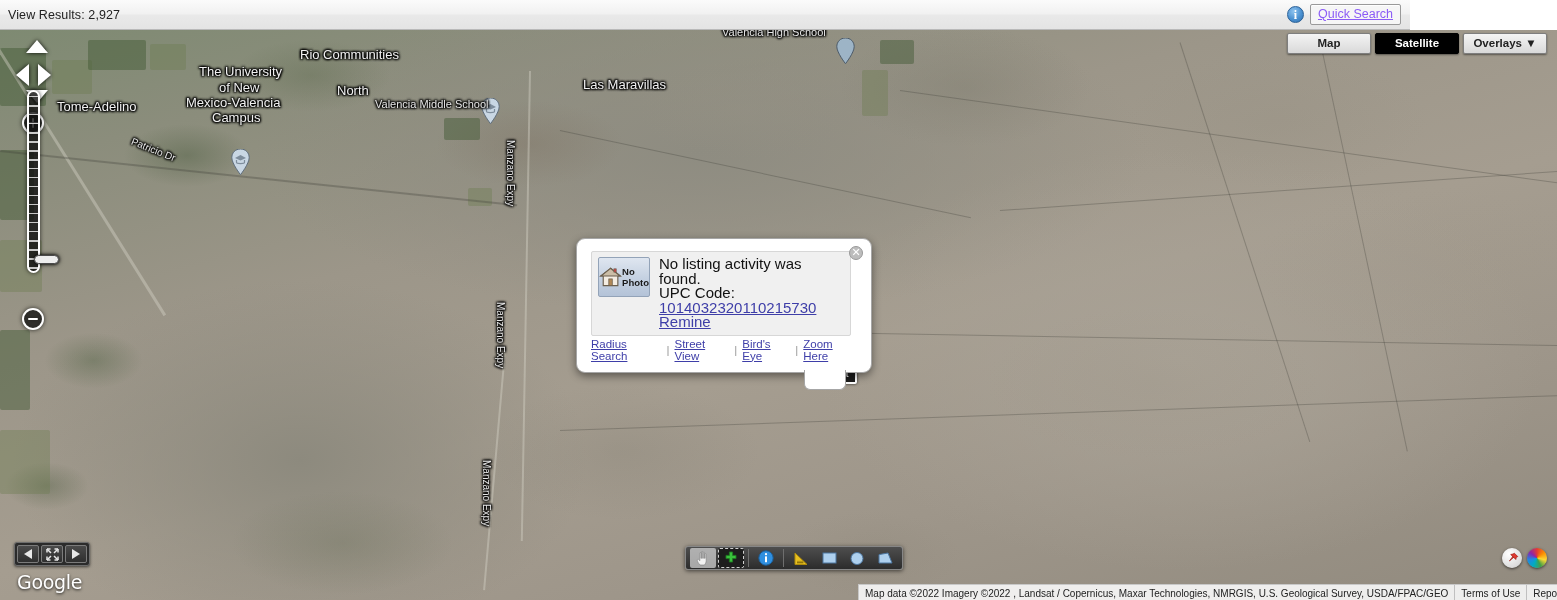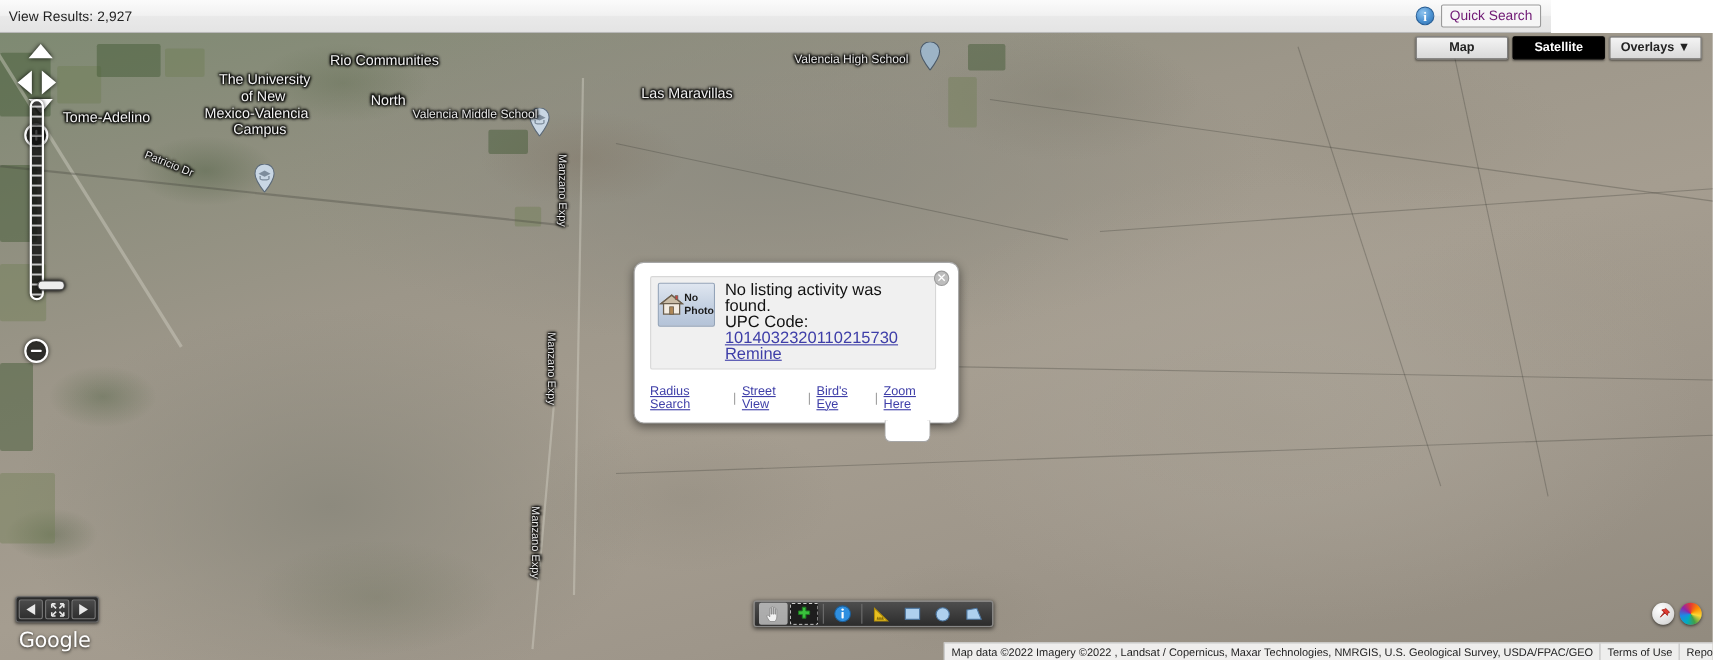--- a/index.html
+++ b/index.html
@@ -21,23 +21,24 @@
   }
   #topbar-right { display: flex; align-items: center; gap: 6px; padding-right: 9px; }
   .info-circle {
     width: 17px; height: 17px; border-radius: 50%;
     background: radial-gradient(circle at 38% 30%, #8fc4ef 0%, #4b91d1 55%, #2f6fae 100%);
     border: 1px solid #2a6097; color: #fff; font-size: 12px; font-weight: bold;
     font-family: "Liberation Serif", serif;
     display: flex; align-items: center; justify-content: center; line-height: 1;
   }
   #quick-search {
-    font-size: 12.5px; color: #701a75; background: #f6f6f6;
+    font-size: 12.5px; color: #8b5cf6; background: #f6f6f6;
     border: 1px solid #9a9a9a; border-radius: 2px; padding: 2px 7px 3px;
     box-shadow: inset 0 1px 0 #fff;
+    text-decoration: underline;
   }
 
   
   #map {
     position: absolute; left: 0; top: 30px; width: 1557px; height: 570px;
     overflow: hidden;
     background:
       radial-gradient(ellipse 520px 300px at 1180px 330px, #a9a296 0%, rgba(169,162,150,0) 70%),
       radial-gradient(ellipse 400px 250px at 300px 430px, #8d8a7e 0%, rgba(141,138,126,0) 72%),
       radial-gradient(ellipse 600px 220px at 700px 120px, #8e8c81 0%, rgba(142,140,129,0) 75%),
@@ -235,21 +236,21 @@
     display: flex; align-items: center; justify-content: center; gap: 0;
     position: relative;
   }
   #no-photo-text {
     font-size: 9.5px; color: #1a1a1a; line-height: 11px; text-align: left; font-weight: bold;
   }
   #bubble-text { font-size: 15px; color: #111; line-height: 14.5px; }
   #bubble-text a, #bubble-links a { color: #3e3ea8; text-decoration: underline; }
   #upc-code { color: #3e3ea8; text-decoration: underline; }
   #bubble-links {
-    margin-top: 14px; font-size: 11.5px; color: #555; display: flex; gap: 5px; align-items: center;
+    margin-top: 2px; font-size: 11.5px; color: #555; display: flex; gap: 5px; align-items: center;
   }
   #bubble-links .bar { color: #9a9a9a; }
 </style>
 </head>
 <body>
 
 <div id="topbar">
   <div id="view-results">View Results: 2,927</div>
   <div id="topbar-right">
     <div class="info-circle">i</div>
@@ -311,21 +312,21 @@
   </svg>
   <svg class="marker-pin" style="left:481px;top:68px;" viewBox="0 0 19 26">
     <path d="M9.5 0C4.3 0 .8 3.8.8 8.7c0 6 8.7 17 8.7 17s8.7-11 8.7-17C18.2 3.8 14.7 0 9.5 0z" fill="#c9d7e4" stroke="#5d6b79" stroke-width="1"></path>
     <path d="M4 9l5.5-3L15 9l-5.5 2.6z" fill="#7e8d9c"></path>
     <path d="M5.5 11v2.5c0 1.4 8 1.4 8 0V11" fill="none" stroke="#7e8d9c" stroke-width="1.2"></path>
   </svg>
   <svg class="marker-pin" style="left:836px;top:8px;" viewBox="0 0 19 26">
     <path d="M9.5 0C4.3 0 .8 3.8.8 8.7c0 6 8.7 17 8.7 17s8.7-11 8.7-17C18.2 3.8 14.7 0 9.5 0z" fill="#9db4c6" stroke="#4c5a68" stroke-width="1"></path>
   </svg>
 
-  <div class="map-label small" style="left:722px;top:-4px;margin-top:22px;">Valencia High School</div>
+  <div class="map-label small" style="left:722px;top:-4px;">Valencia High School</div>
   <div class="map-label" style="left:300px;top:18px;">Rio Communities</div>
   <div class="map-label" style="left:337px;top:34px;margin-top:20px;">North</div>
   <div class="map-label" style="left:583px;top:48px;">Las Maravillas</div>
   <div class="map-label" style="left:199px;top:35px;">The University</div>
   <div class="map-label" style="left:219px;top:51px;">of New</div>
   <div class="map-label" style="left:186px;top:66px;">Mexico-Valencia</div>
   <div class="map-label" style="left:212px;top:81px;">Campus</div>
   <div class="map-label small" style="left:375px;top:68px;">Valencia Middle School</div>
   <div class="map-label" style="left:57px;top:70px;">Tome-Adelino</div>
 

